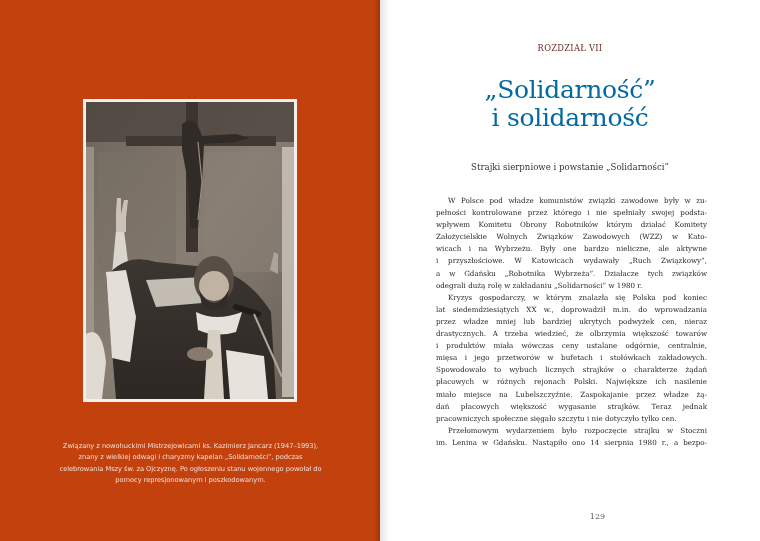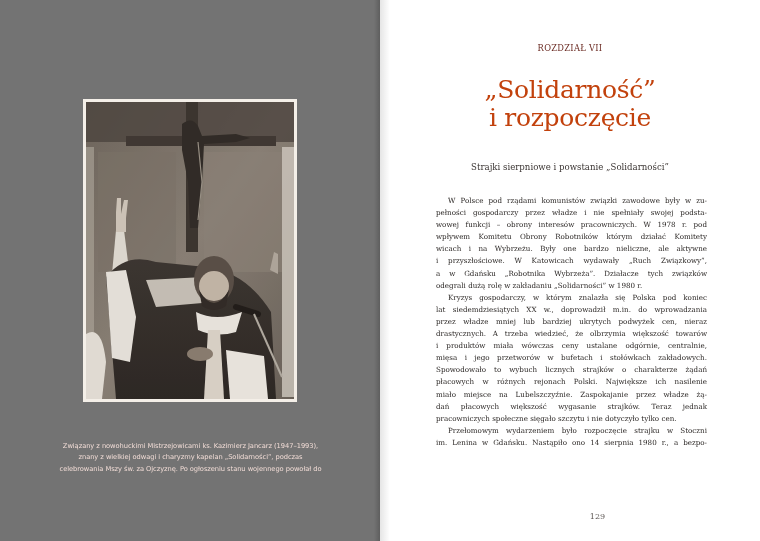--- a/index.html
+++ b/index.html
@@ -1,31 +1,31 @@
 <!DOCTYPE html>
 <html><head>
 <meta charset="utf-8">
 <style>
   html, body { margin:0; padding:0; }
   body { width:760px; height:541px; overflow:hidden; background:#fff; position:relative; font-family:"DejaVu Serif", serif; }
   .spread { position:absolute; left:0; top:0; width:760px; height:541px; }
-  .left-page { position:absolute; left:0; top:0; width:380px; height:541px; background:#737373; }
+  .left-page { position:absolute; left:0; top:0; width:380px; height:541px; background:#c2410c; }
   .left-page::after { content:""; position:absolute; right:0; top:0; width:6px; height:100%; background:linear-gradient(to right, rgba(0,0,0,0), rgba(0,0,0,0.18)); }
   .gutter-shadow { position:absolute; left:380px; top:0; width:10px; height:541px; background:linear-gradient(to right, rgba(0,0,0,0.10), rgba(0,0,0,0)); }
 
   .photo-frame { position:absolute; left:83px; top:99px; width:214px; height:303px; background:#f4efe8; box-sizing:border-box; padding:3px; }
   .photo { position:relative; width:100%; height:100%; overflow:hidden; background:#8a8177; }
   .photo svg { display:block; width:100%; height:100%; }
 
   .caption { position:absolute; left:58px; top:441px; width:265px; text-align:center; color:#f1dcd6; font-family:"DejaVu Sans", sans-serif; font-size:6.7px; line-height:11.4px; letter-spacing:-0.05px; }
   .caption div { white-space:nowrap; }
 
   .right-page { position:absolute; left:380px; top:0; width:380px; height:541px; }
   .chapter-label { position:absolute; left:0; width:380px; top:43px; text-align:center; font-family:"DejaVu Serif", serif; font-size:8.3px; color:#6a2a22; letter-spacing:0.3px; }
-  .title { position:absolute; left:0; width:380px; top:76px; text-align:center; font-family:"DejaVu Serif", serif; color:#c2410c; font-size:25px; line-height:28px; letter-spacing:-0.3px; }
+  .title { position:absolute; left:0; width:380px; top:76px; text-align:center; font-family:"DejaVu Serif", serif; color:#0369a1; font-size:25px; line-height:28px; letter-spacing:-0.3px; }
   .subtitle { position:absolute; left:0; width:380px; top:162px; text-align:center; font-family:"DejaVu Serif", serif; font-size:8.6px; color:#3b3533; }
 
   .body-text { position:absolute; left:56px; top:195px; width:271px; font-family:"DejaVu Serif", serif; font-size:7.15px; line-height:12.1px; color:#2b2725; }
   .body-text .line { white-space:nowrap; text-align:justify; text-align-last:justify; }
   .body-text .line.last { text-align-last:left; }
   .body-text .line.indent { padding-left:12px; }
 
   .page-number { position:absolute; left:0; width:435px; top:512px; text-align:center; font-family:"DejaVu Serif", serif; font-size:8px; color:#5a5451; }
 </style>
 </head>
@@ -92,38 +92,39 @@
           <path d="M184 168 L188 150 L192 152 L192 172 Z" fill="#b5aca1"></path>
           <rect x="0" y="0" width="208" height="297" fill="#5b4a3a" opacity="0.08"></rect>
         </svg>
       </div>
     </div>
 
     <div class="caption">
       <div>Związany z nowohuckimi Mistrzejowicami ks. Kazimierz Jancarz (1947–1993),</div>
       <div>znany z wielkiej odwagi i charyzmy kapelan „Solidarności”, podczas</div>
       <div>celebrowania Mszy św. za Ojczyznę. Po ogłoszeniu stanu wojennego powołał do</div>
+      <div>pomocy represjonowanym i poszkodowanym.</div>
     </div>
   </div>
 
   <div class="gutter-shadow"></div>
 
   <div class="right-page">
     <div class="chapter-label">ROZDZIAŁ VII</div>
     <div class="title">
       <div>„Solidarność”</div>
-      <div>i rozpoczęcie</div>
+      <div>i solidarność</div>
     </div>
     <div class="subtitle">Strajki sierpniowe i powstanie „Solidarności”</div>
 
     <div class="body-text">
-      <div class="line indent">W Polsce pod rządami komunistów związki zawodowe były w zu-</div>
-      <div class="line">pełności gospodarczy przez władze i nie spełniały swojej podsta-</div>
-      <div class="line">wowej funkcji – obrony interesów pracowniczych. W 1978 r. pod</div>
+      <div class="line indent">W Polsce pod władze komunistów związki zawodowe były w zu-</div>
+      <div class="line">pełności kontrolowane przez którego i nie spełniały swojej podsta-</div>
       <div class="line">wpływem Komitetu Obrony Robotników którym działać Komitety</div>
+      <div class="line">Założycielskie Wolnych Związków Zawodowych (WZZ) w Kato-</div>
       <div class="line">wicach i na Wybrzeżu. Były one bardzo nieliczne, ale aktywne</div>
       <div class="line">i przyszłościowe. W Katowicach wydawały „Ruch Związkowy”,</div>
       <div class="line">a w Gdańsku „Robotnika Wybrzeża”. Działacze tych związków</div>
       <div class="line last">odegrali dużą rolę w zakładaniu „Solidarności” w 1980 r.</div>
       <div class="line indent">Kryzys gospodarczy, w którym znalazła się Polska pod koniec</div>
       <div class="line">lat siedemdziesiątych XX w., doprowadził m.in. do wprowadzania</div>
       <div class="line">przez władze mniej lub bardziej ukrytych podwyżek cen, nieraz</div>
       <div class="line">drastycznych. A trzeba wiedzieć, że olbrzymia większość towarów</div>
       <div class="line">i produktów miała wówczas ceny ustalane odgórnie, centralnie,</div>
       <div class="line">mięsa i jego przetworów w bufetach i stołówkach zakładowych.</div>

